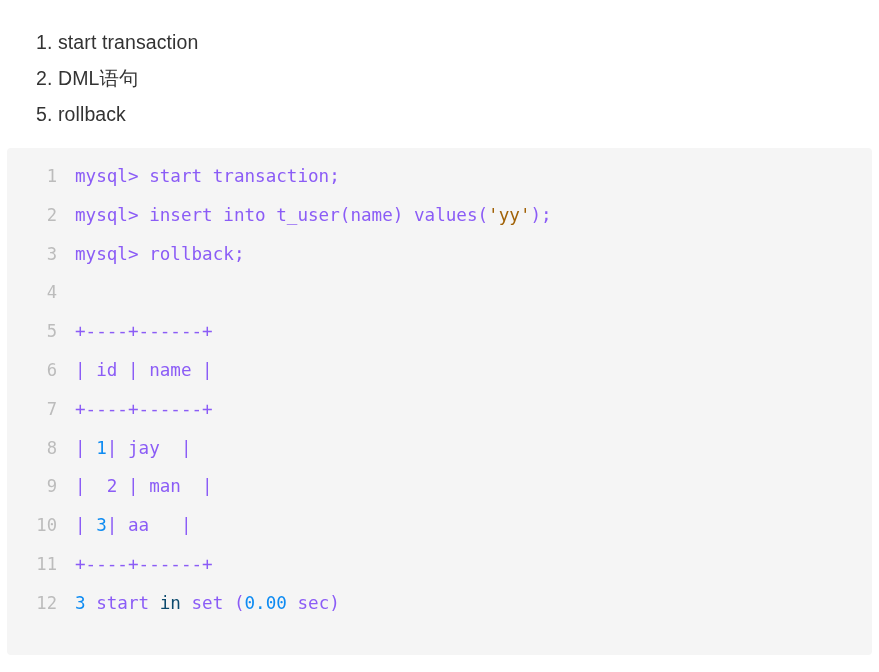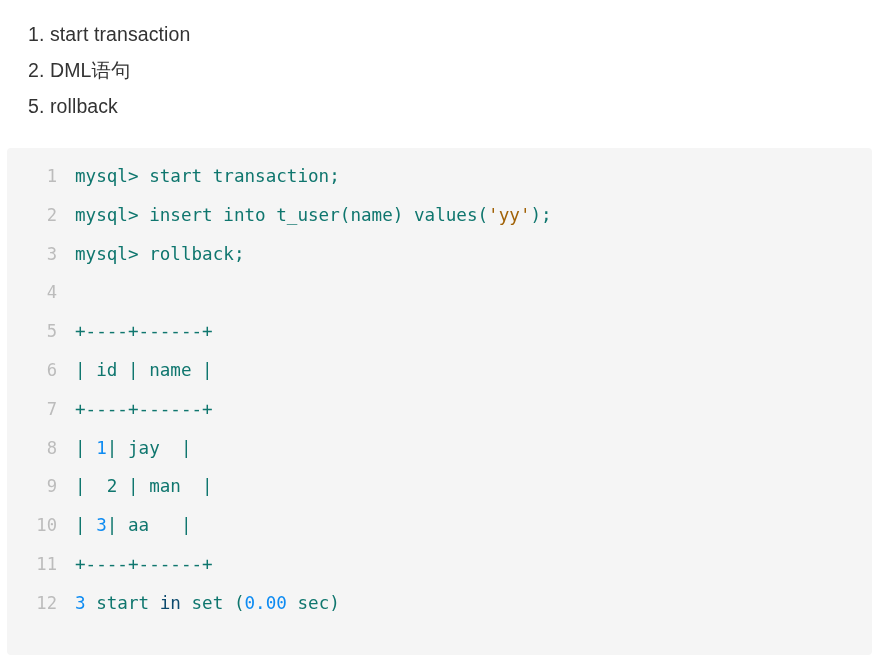--- a/index.html
+++ b/index.html
@@ -11,21 +11,21 @@
     width: 879px;
     height: 672px;
     font-family: "Liberation Sans", sans-serif;
     color: #333333;
     overflow: hidden;
   }
 
   
   .steps {
     list-style: none;
-    margin: 0;
+    margin: 8px;
     padding: 0;
     position: absolute;
     top: 16px;
     left: 28px;
   }
   .steps li {
     font-size: 19.5px;
     line-height: 36px;
     color: #333333;
     white-space: pre;
@@ -66,21 +66,21 @@
   .code-text {
     padding-left: 18px;
     white-space: pre;
     color: #383838;
     font-family: "DejaVu Sans Mono", "Liberation Mono", monospace;
     font-size: 17.6px;
   }
   .tok-str  { color: #a16207; }
   .tok-num  { color: #0d8bf2; }
   .tok-kw   { color: #0c4a6e; }
-  .tok-plain{ color: #0f766e; }
+  .tok-plain{ color: #8b5cf6; }
 </style>
 </head>
 <body>
 
 <ol class="steps">
     <li>1. start transaction</li>
     <li>2. DML语句</li>
     <li>5. rollback</li>
   </ol>
 

